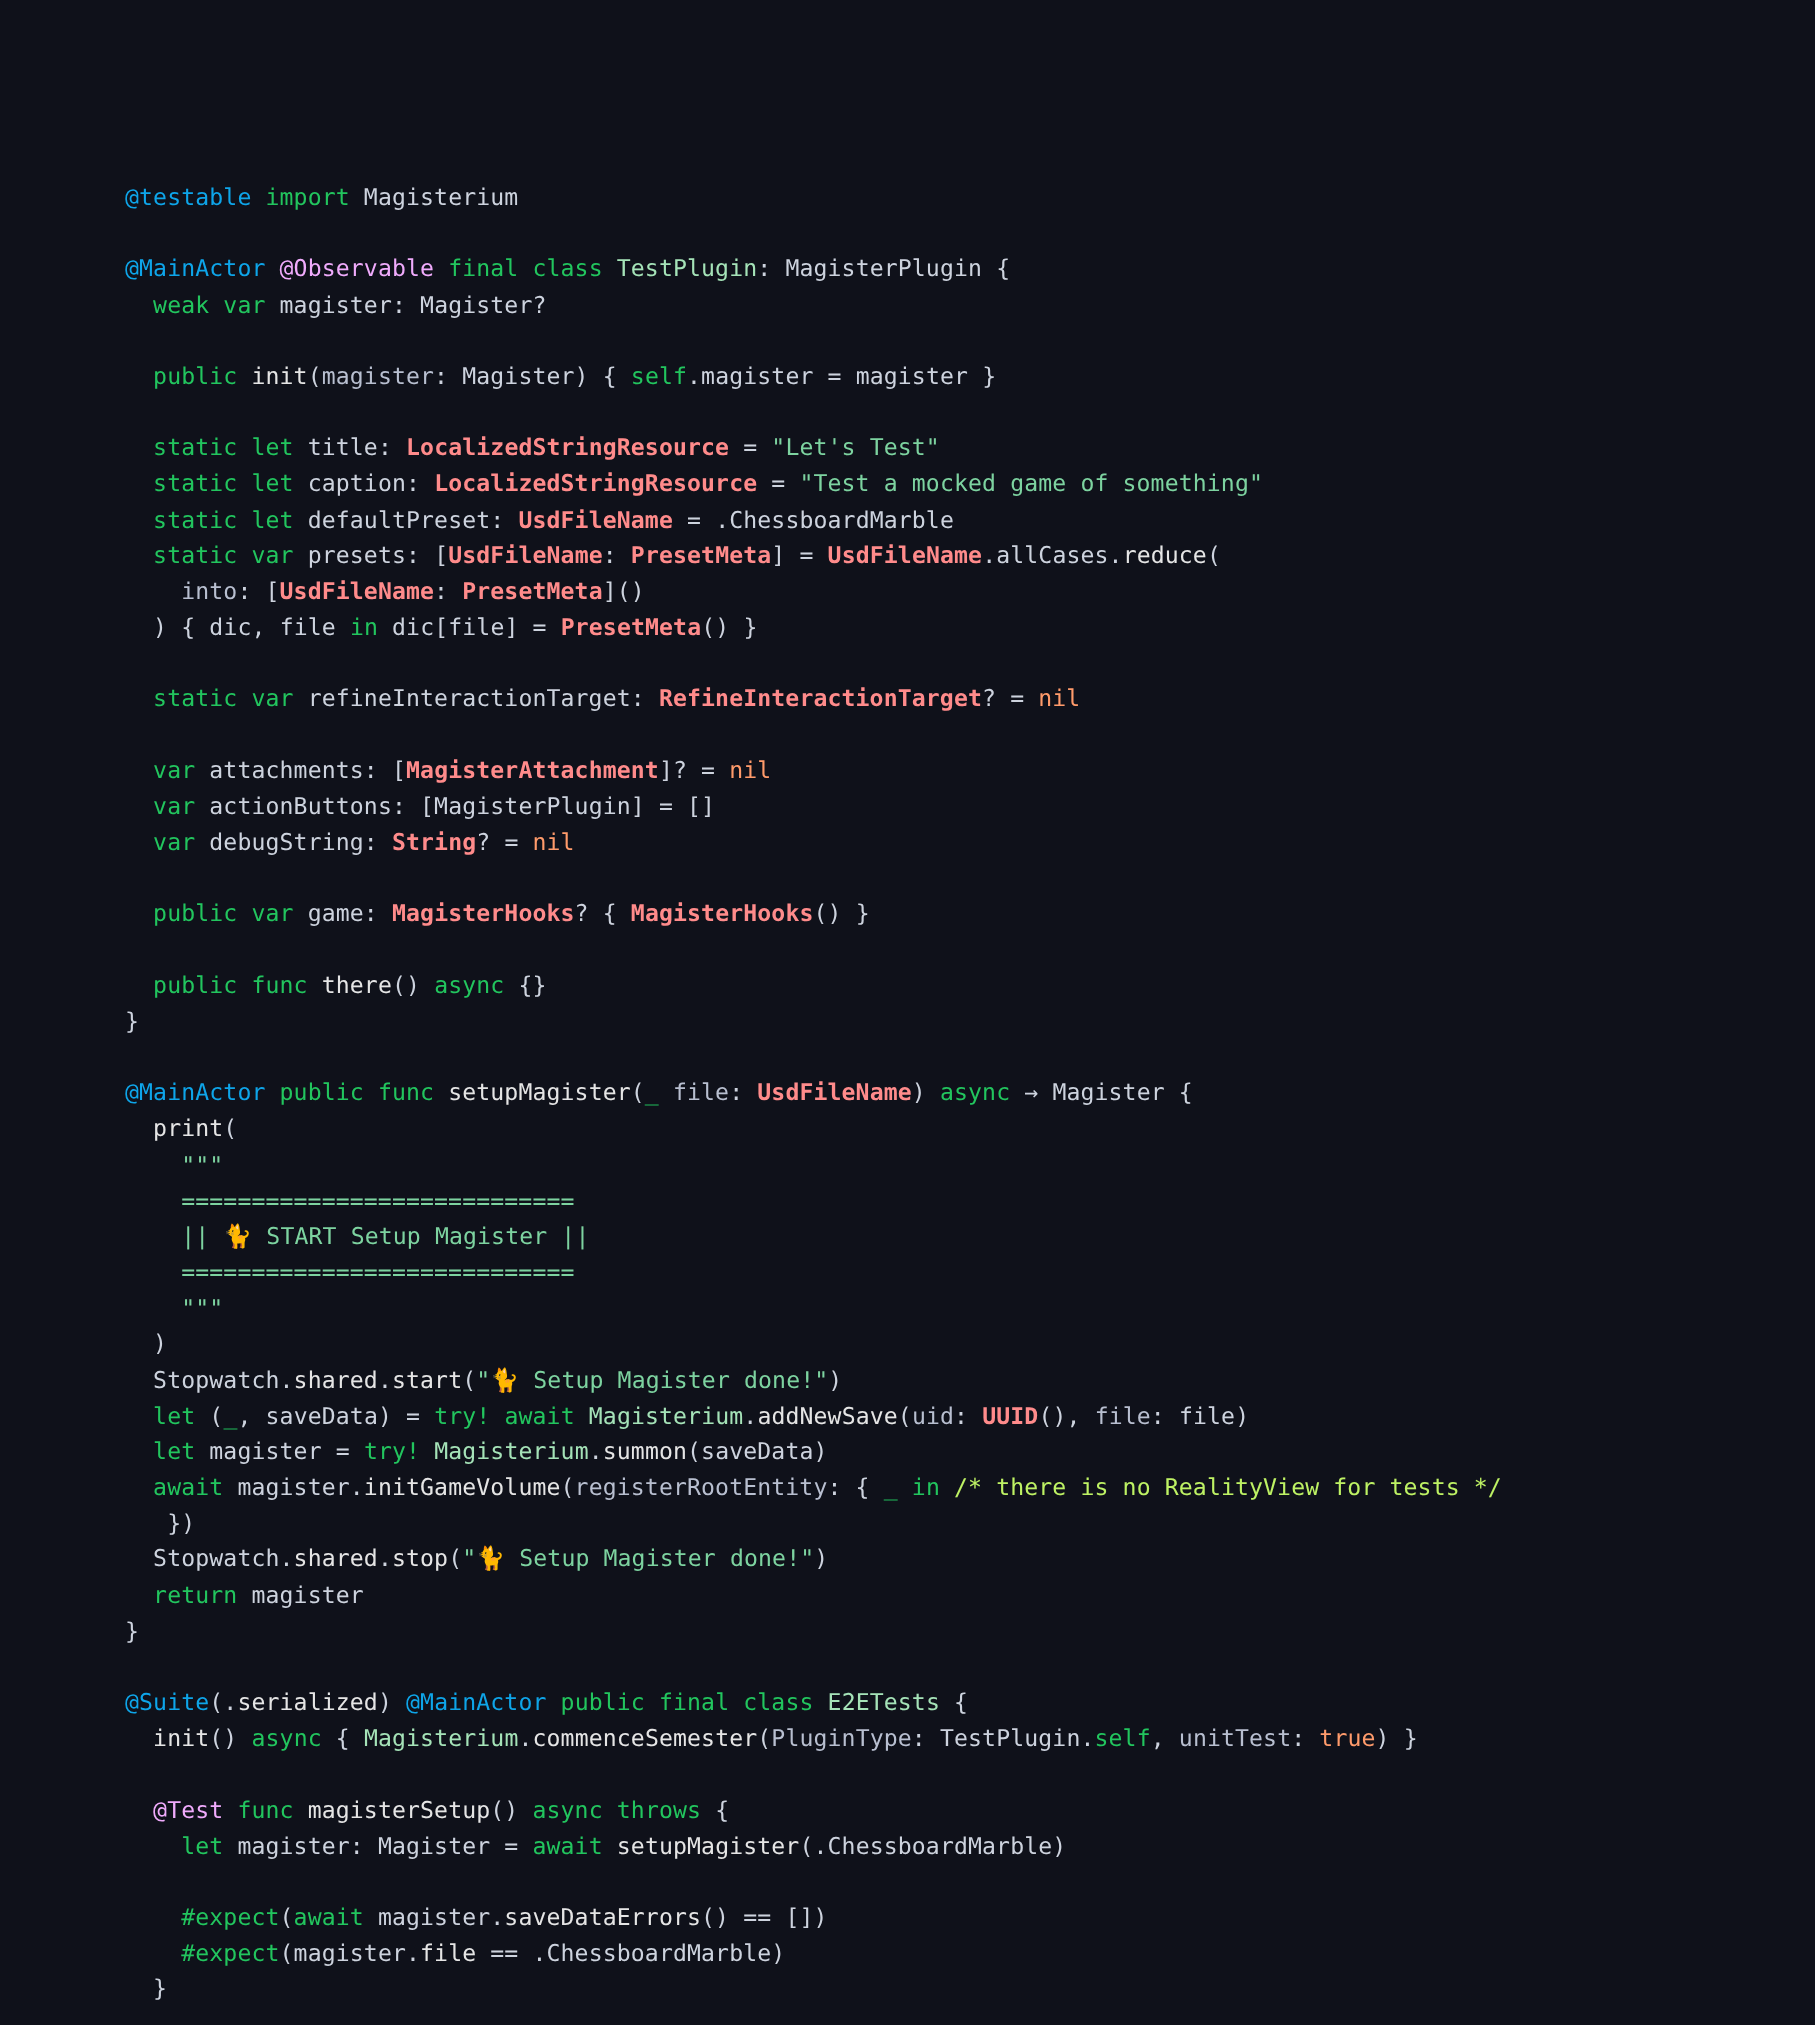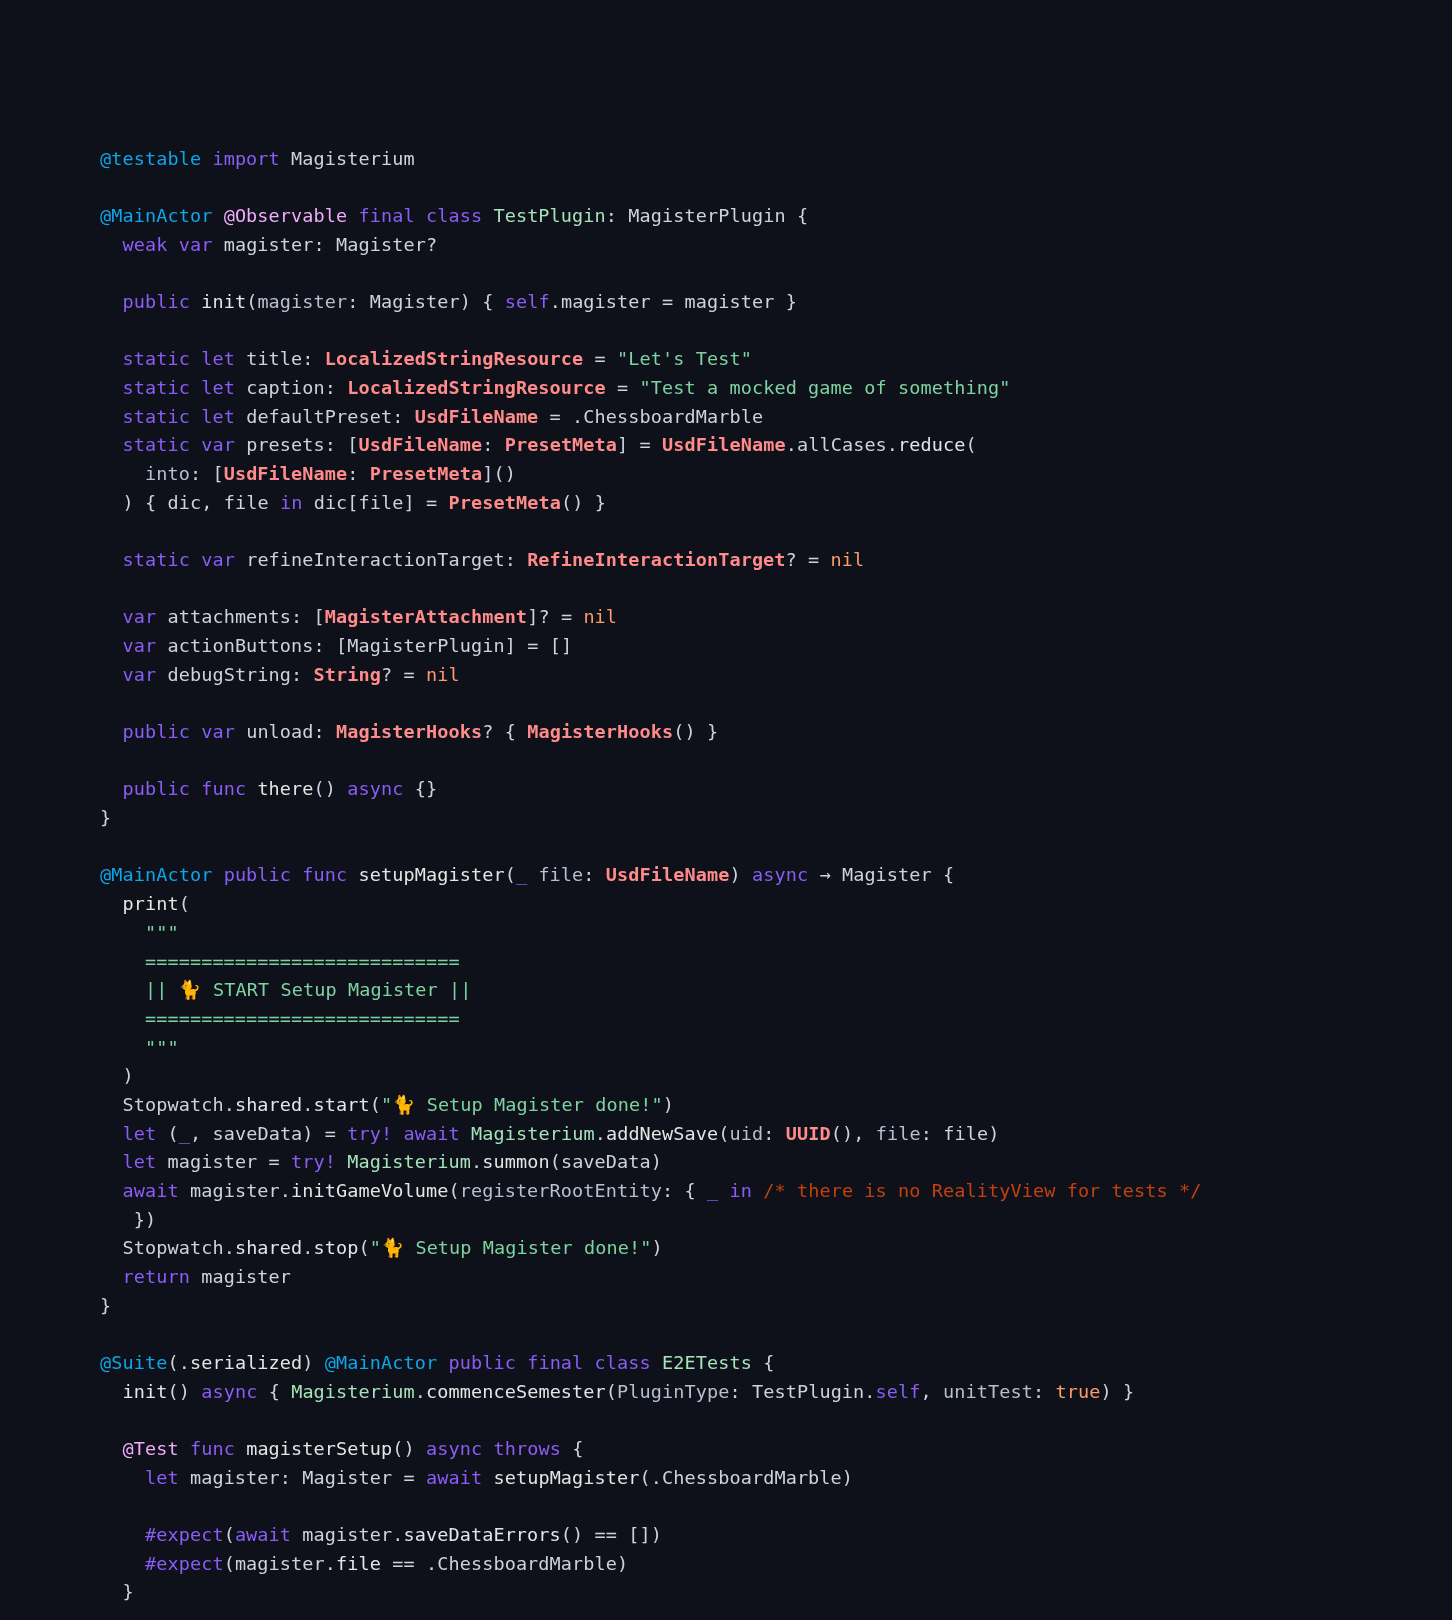--- a/index.html
+++ b/index.html
@@ -8,33 +8,33 @@
     color: #cdd3de;
     font-family: 'SF Mono', 'Monaco', 'Menlo', 'Consolas', monospace;
     font-size: 18.5px;
     line-height: 1.55;
     padding: 30px 0 60px 0;
     white-space: pre;
     overflow-x: auto;
     letter-spacing: 0.1px;
   }
   .code { padding-left: 100px; }
-  .kw   { color: #8b5cf6; }      
+  .kw   { color: #22c55e; }      
   .attr { color: #0ea5e9; font-weight: 400; } 
   .obs  { color: #f0abfc; }      
   .type { color: #ff8b8b; font-weight: bold; }      
   .typeC{ color: #a5e3b8; }      
   .str  { color: #7dd3a0; }      
   .fn   { color: #e5e5e5; }      
   .id   { color: #cdd3de; }      
   .param{ color: #b8bfd0; }      
   .punc { color: #cdd3de; }
   .op   { color: #cdd3de; }
   .nil  { color: #ff9b6b; }      
-  .cmt  { color: #c2410c; font-style: normal; }
+  .cmt  { color: #bef264; font-style: normal; }
 </style>
 </head>
 <body>
 
 
 
 <div class="code"><span><span class="attr">@testable</span> <span class="kw">import</span> <span class="id">Magisterium</span></span>
 
 <span><span class="attr">@MainActor</span> <span class="obs">@Observable</span> <span class="kw">final</span> <span class="kw">class</span> <span class="typeC">TestPlugin</span><span class="punc">:</span> <span class="id">MagisterPlugin</span> <span class="punc">{</span></span>
 <span>  <span class="kw">weak</span> <span class="kw">var</span> <span class="id">magister</span><span class="punc">:</span> <span class="id">Magister</span><span class="punc">?</span></span>
@@ -47,21 +47,21 @@
 <span>  <span class="kw">static</span> <span class="kw">var</span> <span class="id">presets</span><span class="punc">:</span> <span class="punc">[</span><span class="type">UsdFileName</span><span class="punc">:</span> <span class="type">PresetMeta</span><span class="punc">]</span> <span class="op">=</span> <span class="type">UsdFileName</span><span class="punc">.</span><span class="id">allCases</span><span class="punc">.</span><span class="fn">reduce</span><span class="punc">(</span></span>
 <span>    <span class="param">into</span><span class="punc">:</span> <span class="punc">[</span><span class="type">UsdFileName</span><span class="punc">:</span> <span class="type">PresetMeta</span><span class="punc">]</span><span class="punc">(</span><span class="punc">)</span></span>
 <span>  <span class="punc">)</span> <span class="punc">{</span> <span class="id">dic</span><span class="punc">,</span> <span class="id">file</span> <span class="kw">in</span> <span class="id">dic</span><span class="punc">[</span><span class="id">file</span><span class="punc">]</span> <span class="op">=</span> <span class="type">PresetMeta</span><span class="punc">(</span><span class="punc">)</span> <span class="punc">}</span></span>
 
 <span>  <span class="kw">static</span> <span class="kw">var</span> <span class="id">refineInteractionTarget</span><span class="punc">:</span> <span class="type">RefineInteractionTarget</span><span class="punc">?</span> <span class="op">=</span> <span class="nil">nil</span></span>
 
 <span>  <span class="kw">var</span> <span class="id">attachments</span><span class="punc">:</span> <span class="punc">[</span><span class="type">MagisterAttachment</span><span class="punc">]</span><span class="punc">?</span> <span class="op">=</span> <span class="nil">nil</span></span>
 <span>  <span class="kw">var</span> <span class="id">actionButtons</span><span class="punc">:</span> <span class="punc">[</span><span class="id">MagisterPlugin</span><span class="punc">]</span> <span class="op">=</span> <span class="punc">[</span><span class="punc">]</span></span>
 <span>  <span class="kw">var</span> <span class="id">debugString</span><span class="punc">:</span> <span class="type">String</span><span class="punc">?</span> <span class="op">=</span> <span class="nil">nil</span></span>
 
-<span>  <span class="kw">public</span> <span class="kw">var</span> <span class="id">unload</span><span class="punc">:</span> <span class="type">MagisterHooks</span><span class="punc">?</span> <span class="punc">{</span> <span class="type">MagisterHooks</span><span class="punc">(</span><span class="punc">)</span> <span class="punc">}</span></span>
+<span>  <span class="kw">public</span> <span class="kw">var</span> <span class="id">game</span><span class="punc">:</span> <span class="type">MagisterHooks</span><span class="punc">?</span> <span class="punc">{</span> <span class="type">MagisterHooks</span><span class="punc">(</span><span class="punc">)</span> <span class="punc">}</span></span>
 
 <span>  <span class="kw">public</span> <span class="kw">func</span> <span class="fn">there</span><span class="punc">(</span><span class="punc">)</span> <span class="kw">async</span> <span class="punc">{</span><span class="punc">}</span></span>
 <span><span class="punc">}</span></span>
 
 <span><span class="attr">@MainActor</span> <span class="kw">public</span> <span class="kw">func</span> <span class="fn">setupMagister</span><span class="punc">(</span><span class="kw">_</span> <span class="param">file</span><span class="punc">:</span> <span class="type">UsdFileName</span><span class="punc">)</span> <span class="kw">async</span> <span class="op">→</span> <span class="id">Magister</span> <span class="punc">{</span></span>
 <span>  <span class="fn">print</span><span class="punc">(</span></span>
 <span>    <span class="str">"""</span></span>
 <span>    <span class="str">============================</span></span>
 <span>    <span class="str">||</span> <span>🐈</span> <span class="str">START Setup Magister</span> <span class="str">||</span></span>
 <span>    <span class="str">============================</span></span>

